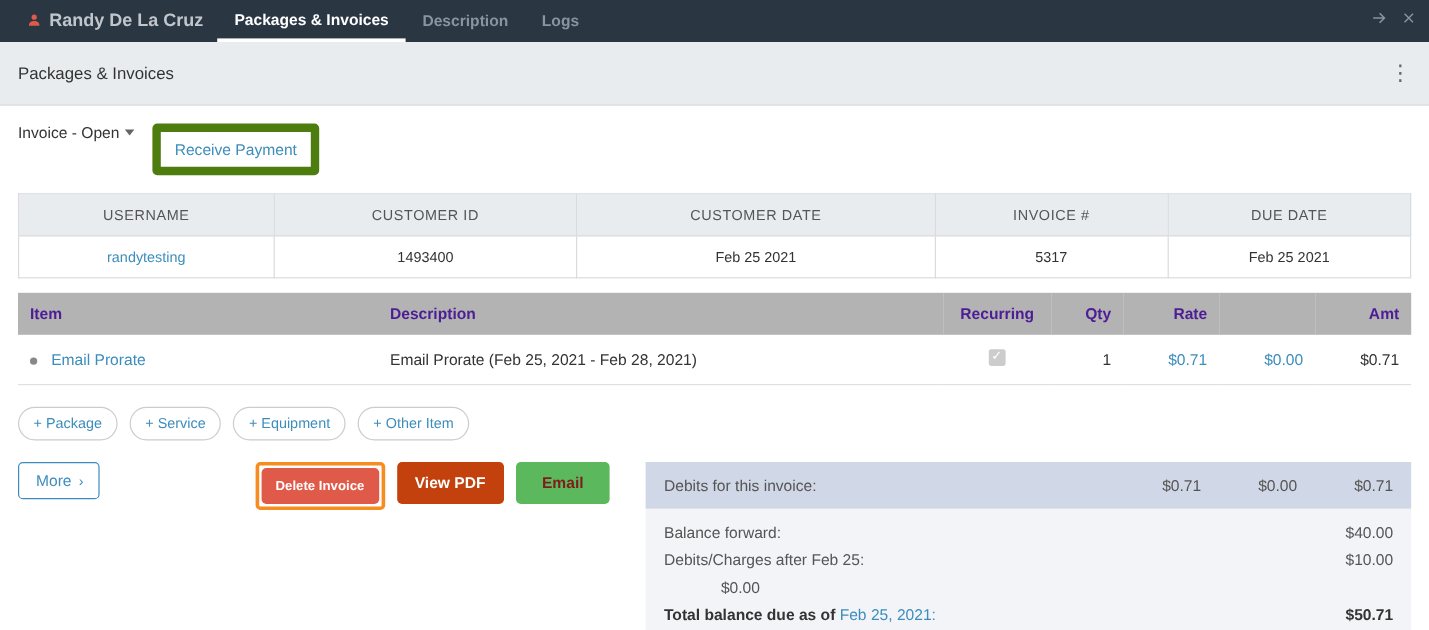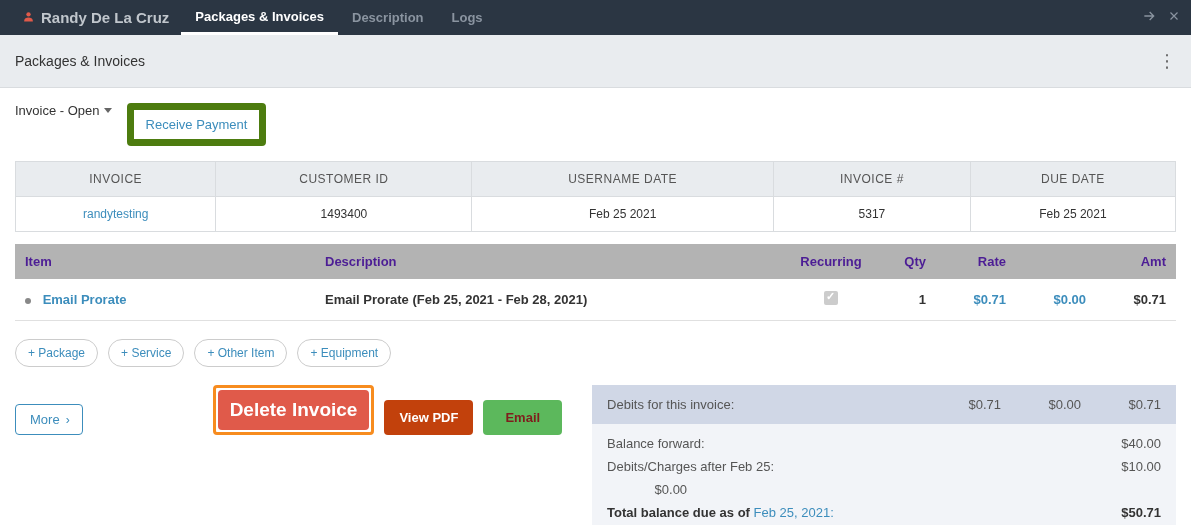--- a/index.html
+++ b/index.html
@@ -28,36 +28,36 @@
   
   .info-table { width: 100%; border-collapse: collapse; font-size: 12px; }
   .info-table th { background: #e9ecef; border: 1px solid #d9dcdf; padding: 10px; font-weight: normal; color: #555; letter-spacing: 0.5px; text-align: center; }
   .info-table td { border: 1px solid #d9dcdf; padding: 10px; text-align: center; }
   .link-blue { color: #3c8dbc; }
   
   .items-table { width: 100%; border-collapse: collapse; margin-top: 12px; font-size: 13px; }
   .items-table thead th { background: #b3b3b3; color: #4c1d95; padding: 10px; font-weight: bold; text-align: left; }
   .items-table thead th.center { text-align: center; }
   .items-table thead th.right { text-align: right; }
-  .items-table tbody td { padding: 12px 10px; border-bottom: 1px solid #e0e0e0; font-weight: bold; }
+  .items-table tbody td { padding: 12px 10px; border-bottom: 1px solid #e0e0e0; }
   .items-table tbody td.center { text-align: center; }
   .items-table tbody td.right { text-align: right; }
   .bullet { width:6px; height:6px; border-radius:50%; background:#888; display:inline-block; margin-right:8px; vertical-align: middle;}
   .chk { display:inline-block; width:14px; height:14px; background:#ccc; border-radius:2px; position:relative; }
   .chk::after { content:"✓"; color:#fff; font-size:11px; position:absolute; top:-1px; left:2px; }
   
   .add-row { padding: 18px 15px; display:flex; gap:10px; }
   .pill { border:1px solid #ccc; color:#3c8dbc; background:#fff; padding:6px 12px; border-radius:20px; cursor:pointer; font-size:12px; }
   
   .action-row { padding: 0 15px; display:flex; align-items:flex-start; gap:10px; }
-  .left-actions { display:flex; gap:10px; align-items:flex-end; flex:0 0 auto; }
+  .left-actions { display:flex; gap:10px; align-items:flex-start; flex:0 0 auto; }
   .btn-more { border:1px solid #3c8dbc; color:#3c8dbc; background:#fff; padding:7px 12px 7px 14px; border-radius:4px; cursor:pointer; font-size:13px; display:flex; align-items:center; gap:6px;}
   .chev-right { font-size:12px; color:#3c8dbc; }
   .spacer { width: 110px; }
-  .btn-danger { background:#e05a4a; color:#fff; border:none; padding:9px 12px; border-radius:4px; cursor:pointer; font-size:19px; font-weight:bold;}
+  .btn-danger { background:#e05a4a; color:#fff; border:none; padding:9px 12px; border-radius:4px; cursor:pointer; font-size:11px; font-weight:bold;}
   .highlight-orange { border:3px solid #f78c1f; padding:2px; border-radius:4px; }
   .btn-info { background:#c2410c; color:#fff; border:none; padding:10px 15px; border-radius:4px; cursor:pointer; font-size:13px; font-weight:bold;}
   .btn-success { background:#5cb85c; color:#7f1d1d; border:none; padding:10px 22px; border-radius:4px; cursor:pointer; font-size:13px; font-weight:bold;}
   
   .totals-panel { flex: 1; margin-left: 20px; }
   .totals-header { background:#d0d7e6; display:flex; padding:12px 15px; color:#555; font-size:13px;}
   .totals-header .label { flex:1; }
   .totals-header .col { width:80px; text-align:right; }
   .totals-body { background:#f2f4f8; padding: 8px 15px 12px; font-size:13px; color:#555;}
   .trow { display:flex; padding:4px 0; }
@@ -107,23 +107,23 @@
     <span>Invoice - Open</span>
     <span class="caret-down"></span>
   </div>
   <button class="btn-outline-blue">Receive Payment</button>
 </div>
 
 <div class="content">
   <table class="info-table">
     <thead>
       <tr>
-        <th>INVOICE</th>
+        <th>USERNAME</th>
         <th>CUSTOMER ID</th>
-        <th>USERNAME DATE</th>
+        <th>CUSTOMER DATE</th>
         <th>INVOICE #</th>
         <th>DUE DATE</th>
       </tr>
     </thead>
     <tbody>
       <tr>
         <td><span class="link-blue">randytesting</span></td>
         <td>1493400</td>
         <td>Feb 25 2021</td>
         <td>5317</td>
@@ -159,22 +159,22 @@
         <td class="right"><span class="link-blue">$0.00</span></td>
         <td class="right">$0.71</td>
       </tr>
     </tbody>
   </table>
 </div>
 
 <div class="add-row">
   <button class="pill">+ Package</button>
   <button class="pill">+ Service</button>
+  <button class="pill">+ Equipment</button>
   <button class="pill">+ Other Item</button>
-  <button class="pill">+ Equipment</button>
 </div>
 
 <div class="action-row">
   <div class="left-actions">
     <button class="btn-more">
       <span>More</span>
       <span class="chev-right">›</span>
     </button>
     <div class="spacer"></div>
     <span class="highlight-orange">

